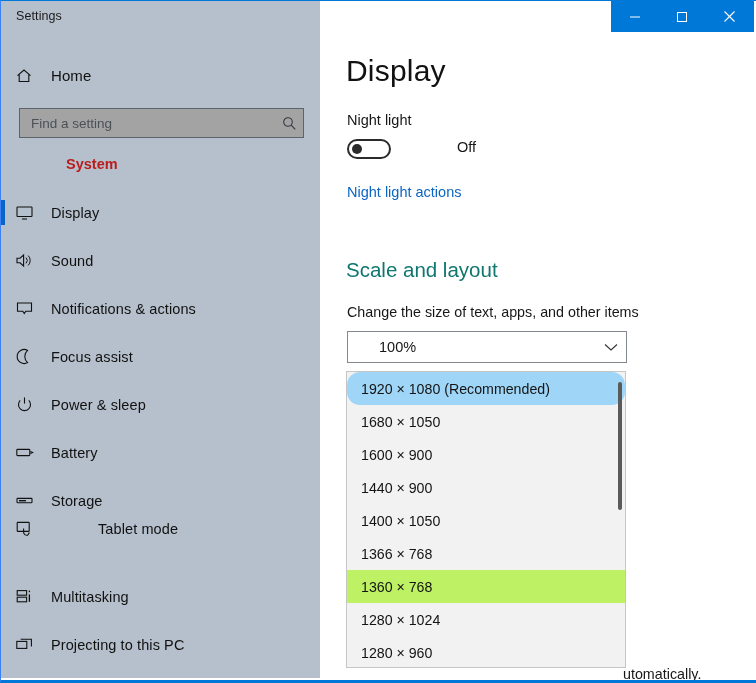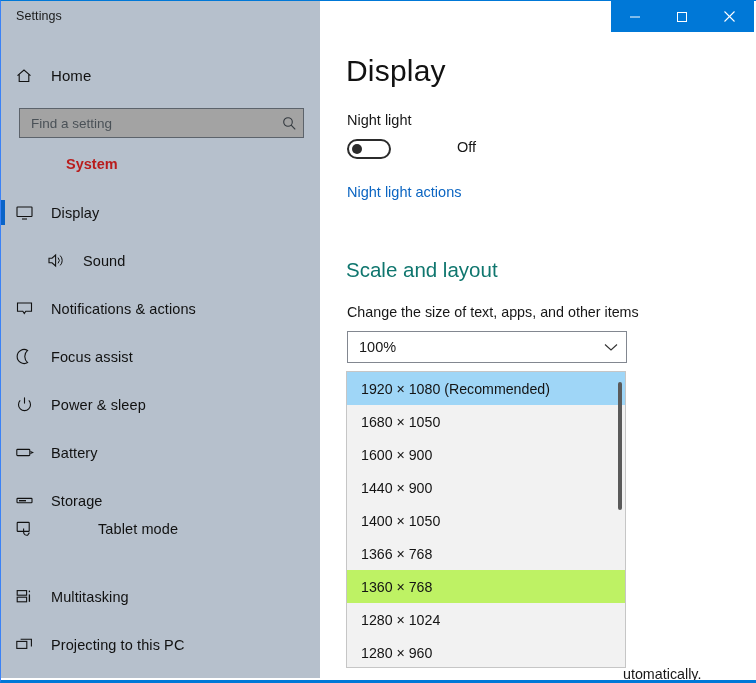--- a/index.html
+++ b/index.html
@@ -174,21 +174,21 @@
     left: 24px; top: 272px;
     font-size: 14.3px;
     color: #171717;
   }
   #scale-select {
     position: absolute;
     left: 24px; top: 299px;
     width: 280px; height: 32px;
     background: #ffffff;
     border: 1px solid #828790;
-    display: flex; align-items: center;
+    display: flex; align-items: center; padding-left: 20px;
   }
   #scale-value {
     flex: 1;
     font-size: 14.5px;
     color: #171717;
     padding-left: 11px;
   }
   #scale-chevron {
     width: 30px;
     display: flex; align-items: center; justify-content: center;
@@ -217,21 +217,21 @@
   }
   .res-item {
     position: relative;
     height: 33px;
     display: flex; align-items: center;
     padding-left: 14px;
     font-size: 14.2px;
     color: #141414;
     cursor: default;
   }
-  .res-item.selected { background: #9fd6f7; }
+  .res-item.selected { background: #9fd6f7; border-radius: 13px; }
   .res-item.hovered  { background: #bef264; }
   #res-scrollbar {
     position: absolute;
     right: 3px; top: 10px;
     width: 4px; height: 128px;
     background: #5a5a5a;
     border-radius: 2px;
     z-index: 41;
   }
 </style>
@@ -267,21 +267,21 @@
     <div id="nav-list">
         <div class="nav-row selected" style="top: 192px;">
           <span class="ico">
             <svg width="19" height="19" viewBox="0 0 19 19">
               <rect x="2" y="4" width="15" height="9.5" rx="0.6" fill="none" stroke="#111" stroke-width="1.1"></rect>
               <line x1="7" y1="16" x2="12" y2="16" stroke="#111" stroke-width="1.1"></line>
             </svg>
           </span>
           <span class="lbl">Display</span>
         </div>
-        <div class="nav-row" style="top: 240px; margin-left: 32px;">
+        <div class="nav-row" style="top: 240px;">
           <span class="ico">
             <svg width="19" height="19" viewBox="0 0 19 19">
               <path d="M2 7.2 H5 L8.6 4 V15 L5 11.8 H2 Z" fill="none" stroke="#111" stroke-width="1.1"></path>
               <path d="M11 6.6 A4.2 4.2 0 0 1 11 12.4" fill="none" stroke="#111" stroke-width="1"></path>
               <path d="M13.2 4.6 A7 7 0 0 1 13.2 14.4" fill="none" stroke="#111" stroke-width="1"></path>
             </svg>
           </span>
           <span class="lbl">Sound</span>
         </div>
         <div class="nav-row" style="top: 288px;">

